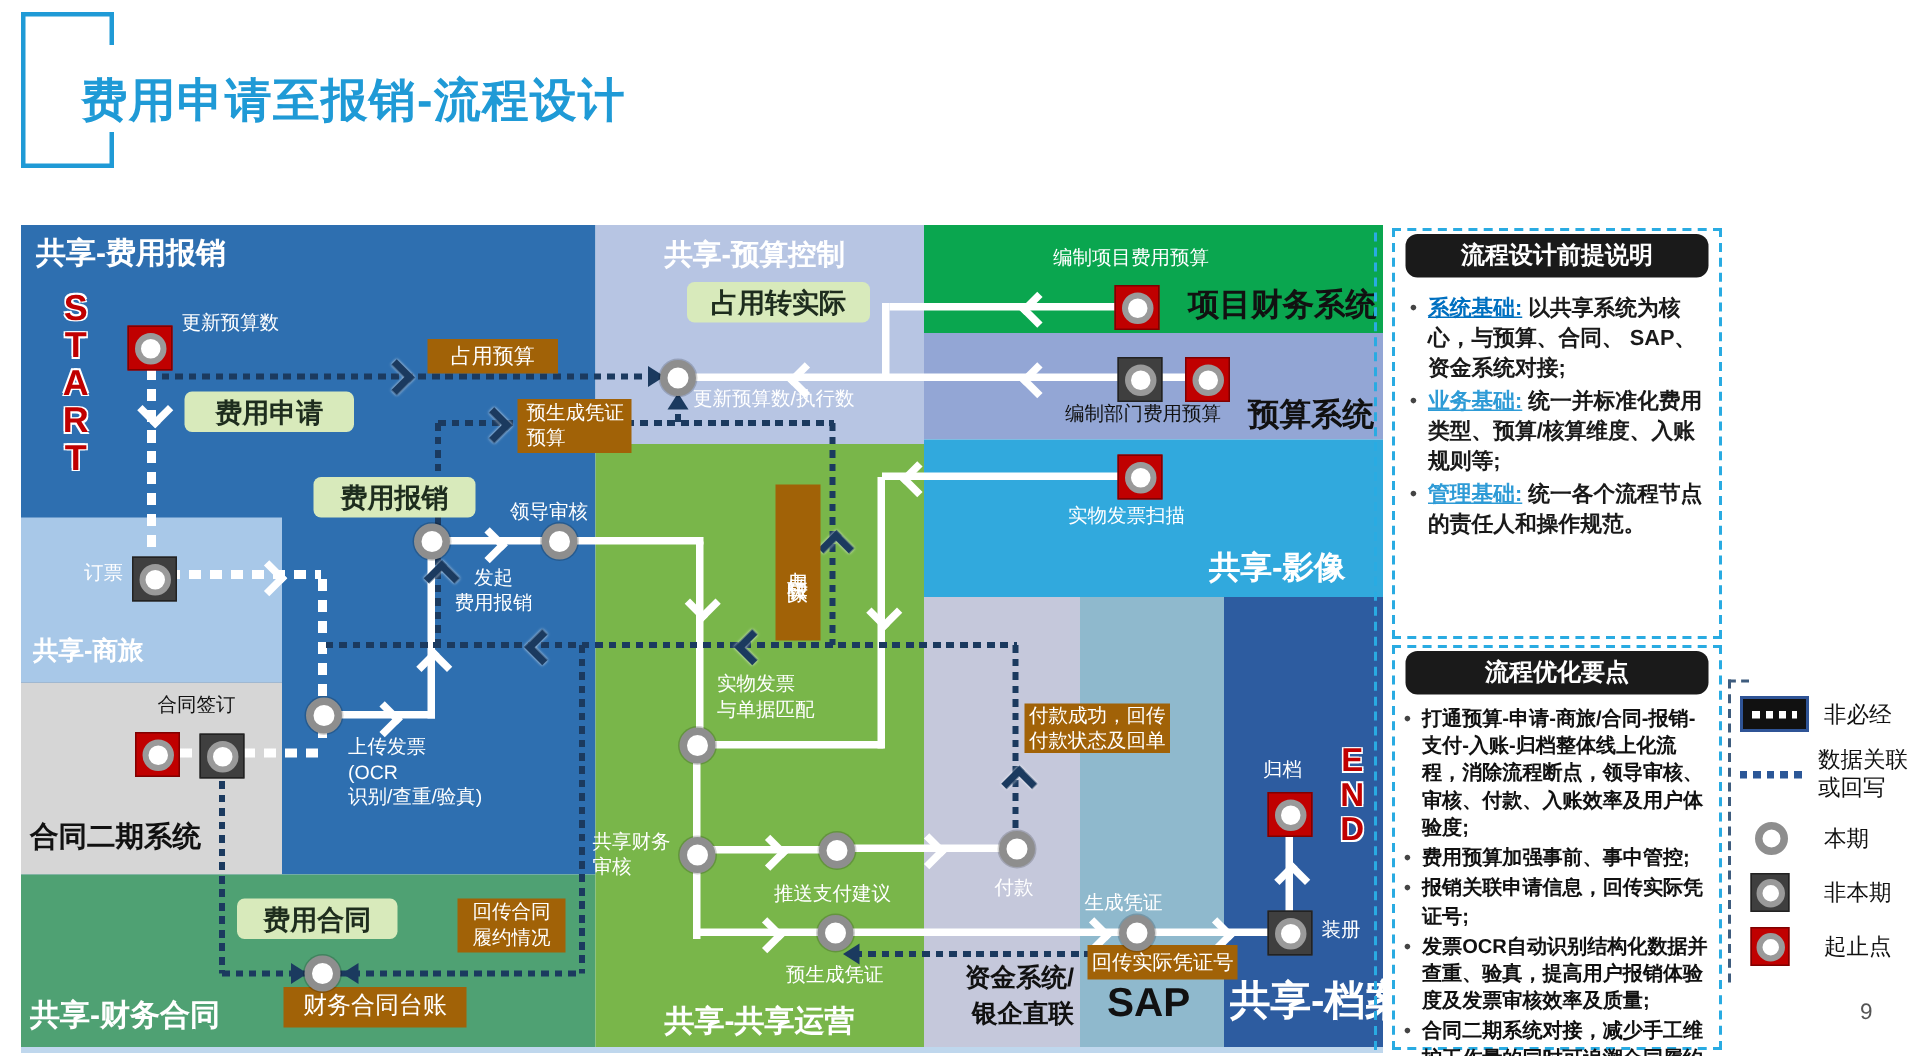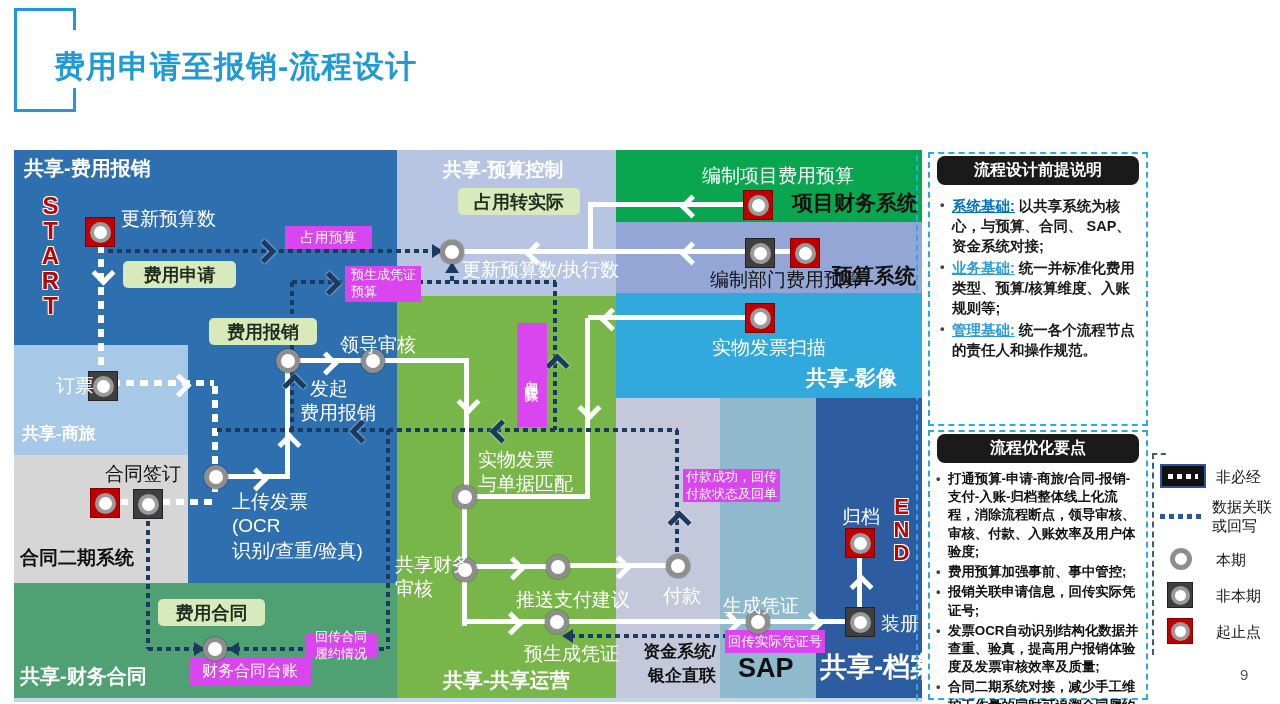--- a/index.html
+++ b/index.html
@@ -2,21 +2,21 @@
 <html><head>
 <meta charset="utf-8">
 <style>
   html,body{margin:0;padding:0}
   body{width:1280px;height:704px;position:relative;background:#fff;
        font-family:"Liberation Sans","DejaVu Sans",sans-serif;overflow:hidden}
   .abs{position:absolute}
   .reg{position:absolute}
   .rlabel{position:absolute;font-weight:bold;white-space:nowrap}
   .w{color:#fff}.blk{color:#111}
-  .slabel{position:absolute;font-size:19px;white-space:nowrap;line-height:1.28}
+  .slabel{position:absolute;font-size:13px;white-space:nowrap;line-height:1.28}
   
   .hl{position:absolute;height:5px;background:#fff}
   .vl{position:absolute;width:5px;background:#fff}
   
   .dh{position:absolute;height:4px;background:repeating-linear-gradient(90deg,#1B3A5F 0 5px,transparent 5px 9px)}
   .dv{position:absolute;width:4px;background:repeating-linear-gradient(180deg,#1B3A5F 0 5px,transparent 5px 9px)}
   
   .wh{position:absolute;height:6px;background:repeating-linear-gradient(90deg,#fff 0 8px,transparent 8px 14px)}
   .wv{position:absolute;width:6px;background:repeating-linear-gradient(180deg,#fff 0 8px,transparent 8px 14px)}
   
@@ -24,21 +24,21 @@
   .nchev{border-top-color:#1B3A5F;border-right-color:#1B3A5F;filter:drop-shadow(0 0 1px rgba(255,255,255,.9))}
   .tri{position:absolute;width:0;height:0}
   
   .nd{position:absolute;width:24px;height:24px;border-radius:50%;background:#fff;
       border:5px solid #8E8E8E;box-sizing:border-box;box-shadow:0 0 0 1px rgba(0,0,0,.18)}
   .ndwrap{position:absolute;width:30px;height:30px;display:flex;align-items:center;justify-content:center;box-sizing:border-box}
   .ndwrap .nd2{width:21px;height:21px;border-radius:50%;background:#fff;border:4px solid #9A9A9A;box-sizing:border-box}
   .red{background:#C00000;border:1px solid #7F0000}
   .dark{background:#3F3F3F;border:1px solid #222}
   
-  .ntag{position:absolute;background:#d946ef;color:#fff;display:flex;align-items:center;justify-content:center;
+  .ntag{position:absolute;background:#a16207;color:#fff;display:flex;align-items:center;justify-content:center;
         text-align:center;font-size:13px;line-height:1.3;box-sizing:border-box}
   .gtag{position:absolute;background:#D8EABB;color:#1E2D1E;font-weight:bold;display:flex;align-items:center;
         justify-content:center;border-radius:5px;font-size:18px;box-sizing:border-box}
   .vert{writing-mode:vertical-rl;text-orientation:upright}
   .se{position:absolute;writing-mode:vertical-rl;text-orientation:upright;color:#C00000;font-weight:bold;
       letter-spacing:-2px;text-shadow:-1px -1px 0 #fff,1px -1px 0 #fff,-1px 1px 0 #fff,1px 1px 0 #fff}
   
   .panel{position:absolute;border:2px dashed #29ABE2;box-sizing:border-box;background:#fff}
   .phead{position:absolute;background:#1A1A1A;color:#fff;font-weight:bold;font-size:16px;border-radius:8px;
          display:flex;align-items:center;justify-content:center}
@@ -176,21 +176,21 @@
     </div>
   </div>
 <div class="ntag vert" style="left:517px;top:323px;width:30px;height:104px;font-size:14px;letter-spacing:2px">占用转实际</div>
 <div class="ntag" style="left:683px;top:469px;width:97px;height:33px">
     <div>
       <div>付款成功，回传</div>
       <div>付款状态及回单</div>
     </div>
   </div>
 <div class="ntag" style="left:725px;top:630px;width:100px;height:23px;font-size:13.5px">回传实际凭证号</div>
-<div class="ntag" style="left:305px;top:634px;width:72px;height:24px">
+<div class="ntag" style="left:305px;top:599px;width:72px;height:36px">
     <div>
       <div>回传合同</div>
       <div>履约情况</div>
     </div>
   </div>
 <div class="ntag" style="left:189px;top:658px;width:122px;height:27px;font-size:16px">财务合同台账</div>
 
 <div class="ndwrap red" style="left:85px;top:217px">
     <div class="nd2"></div>
   </div>

